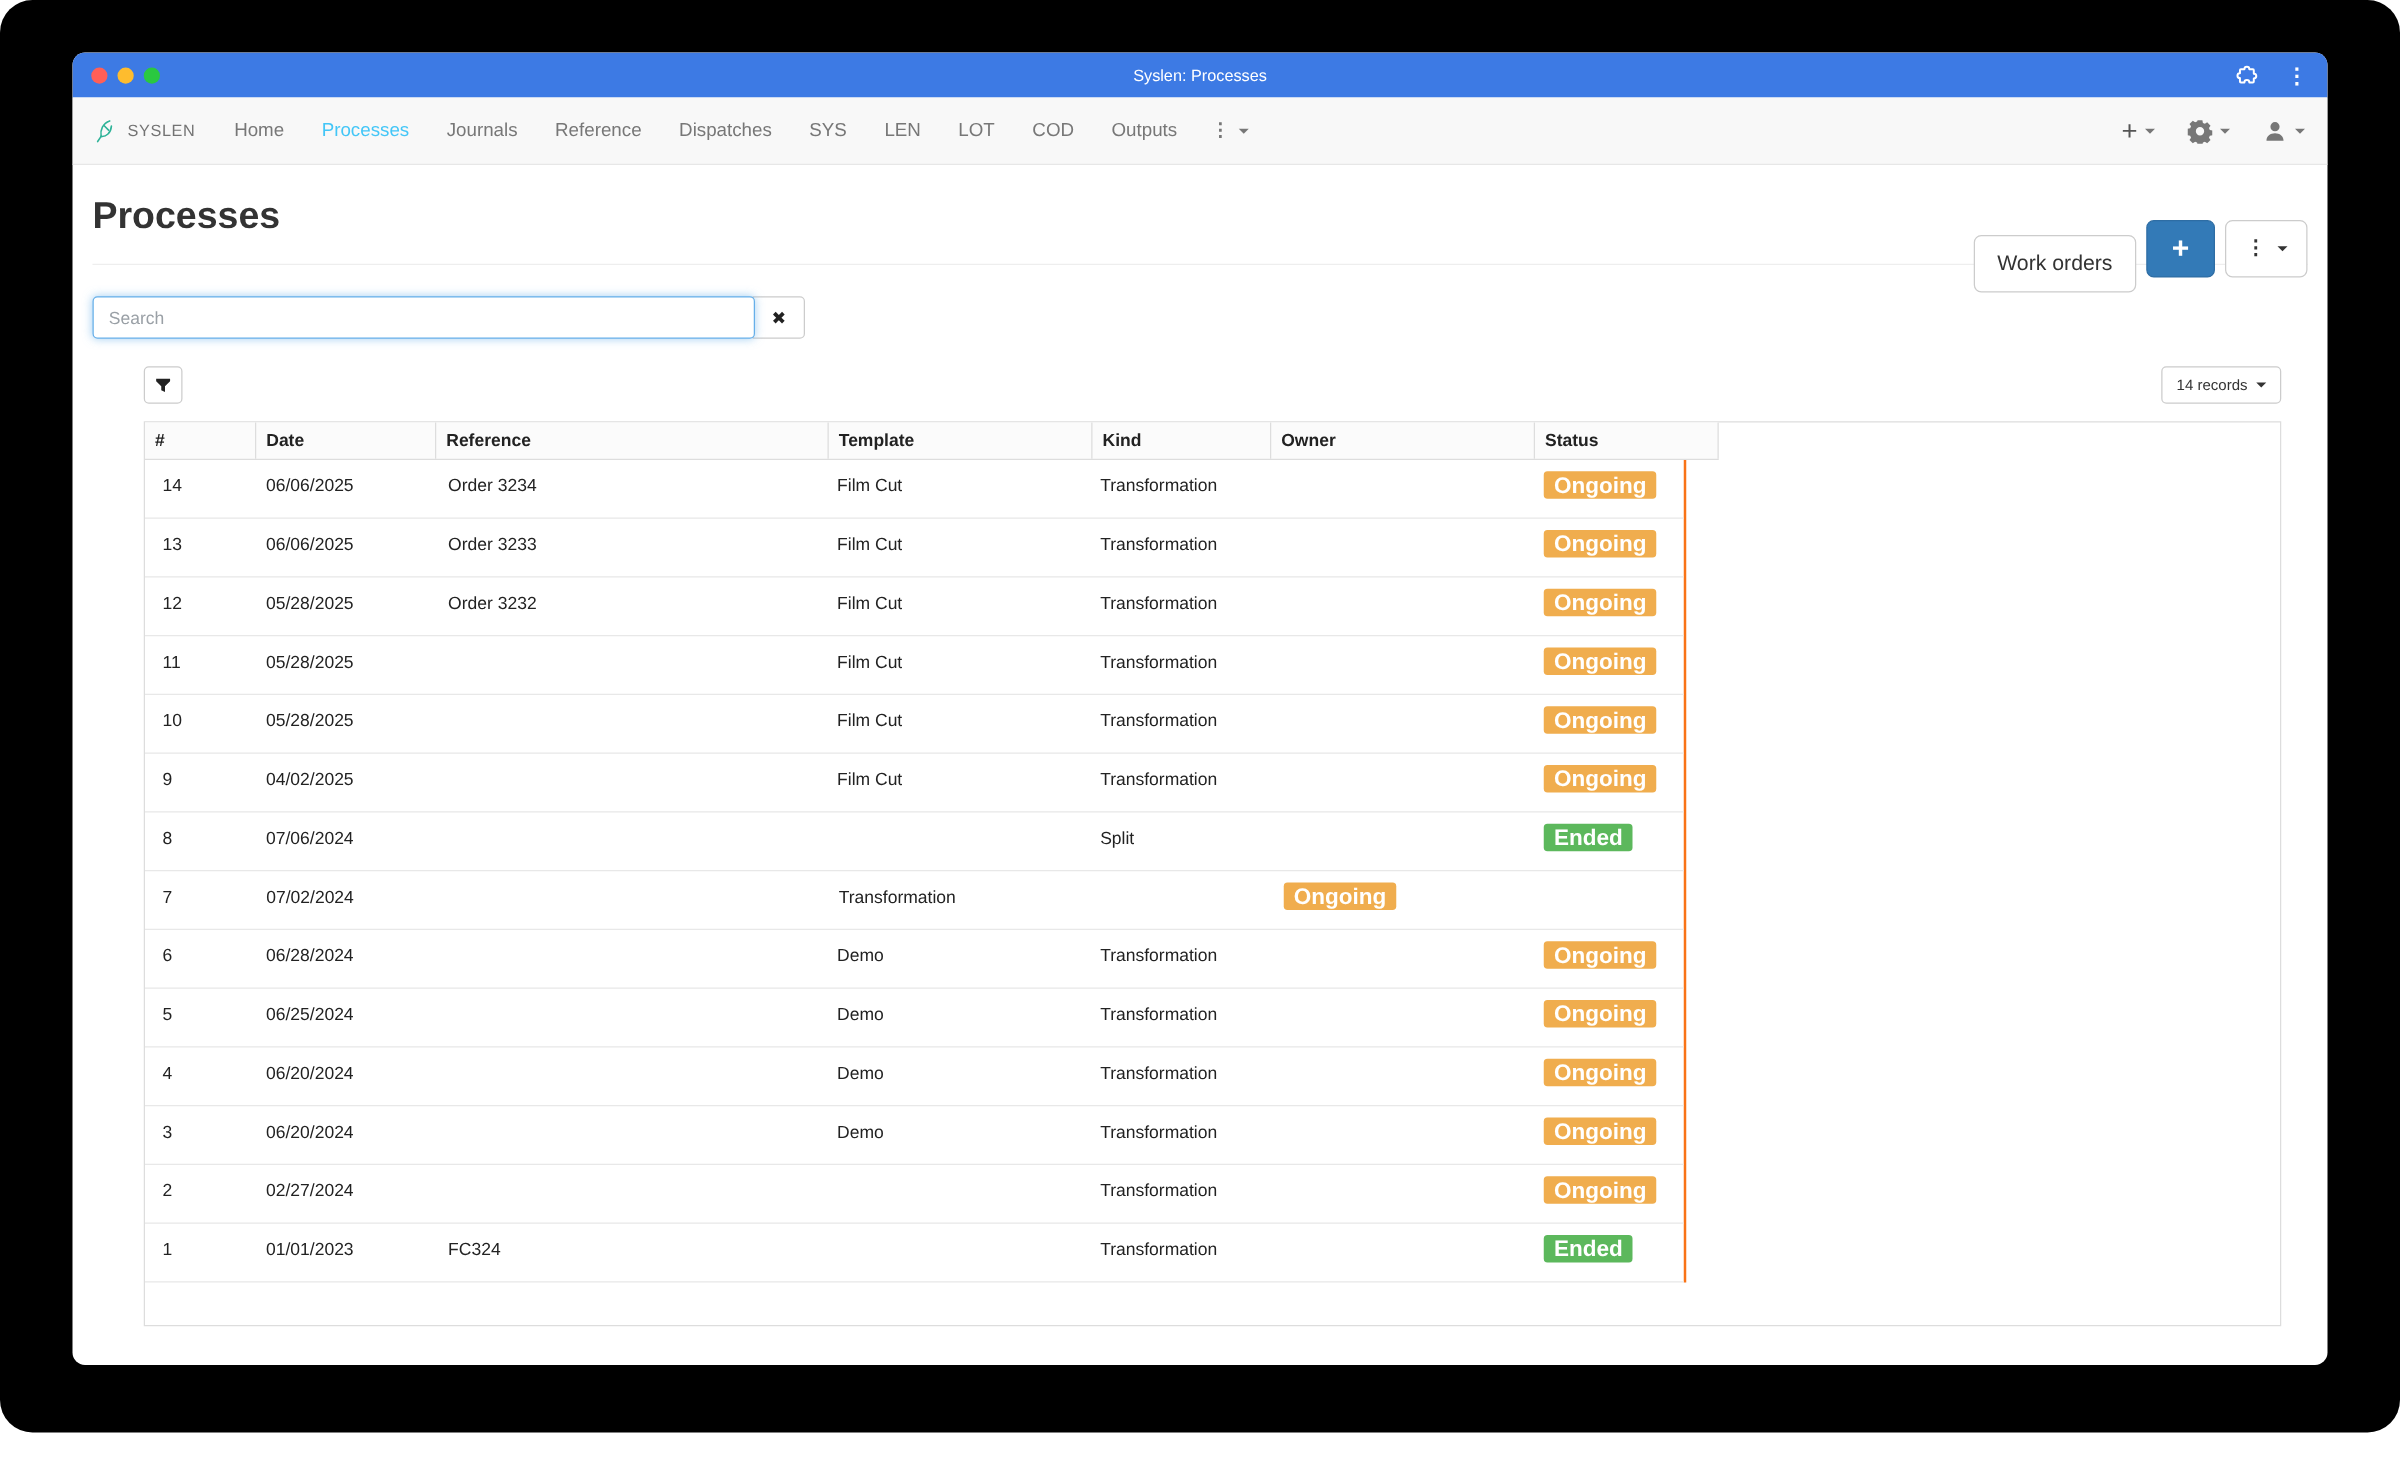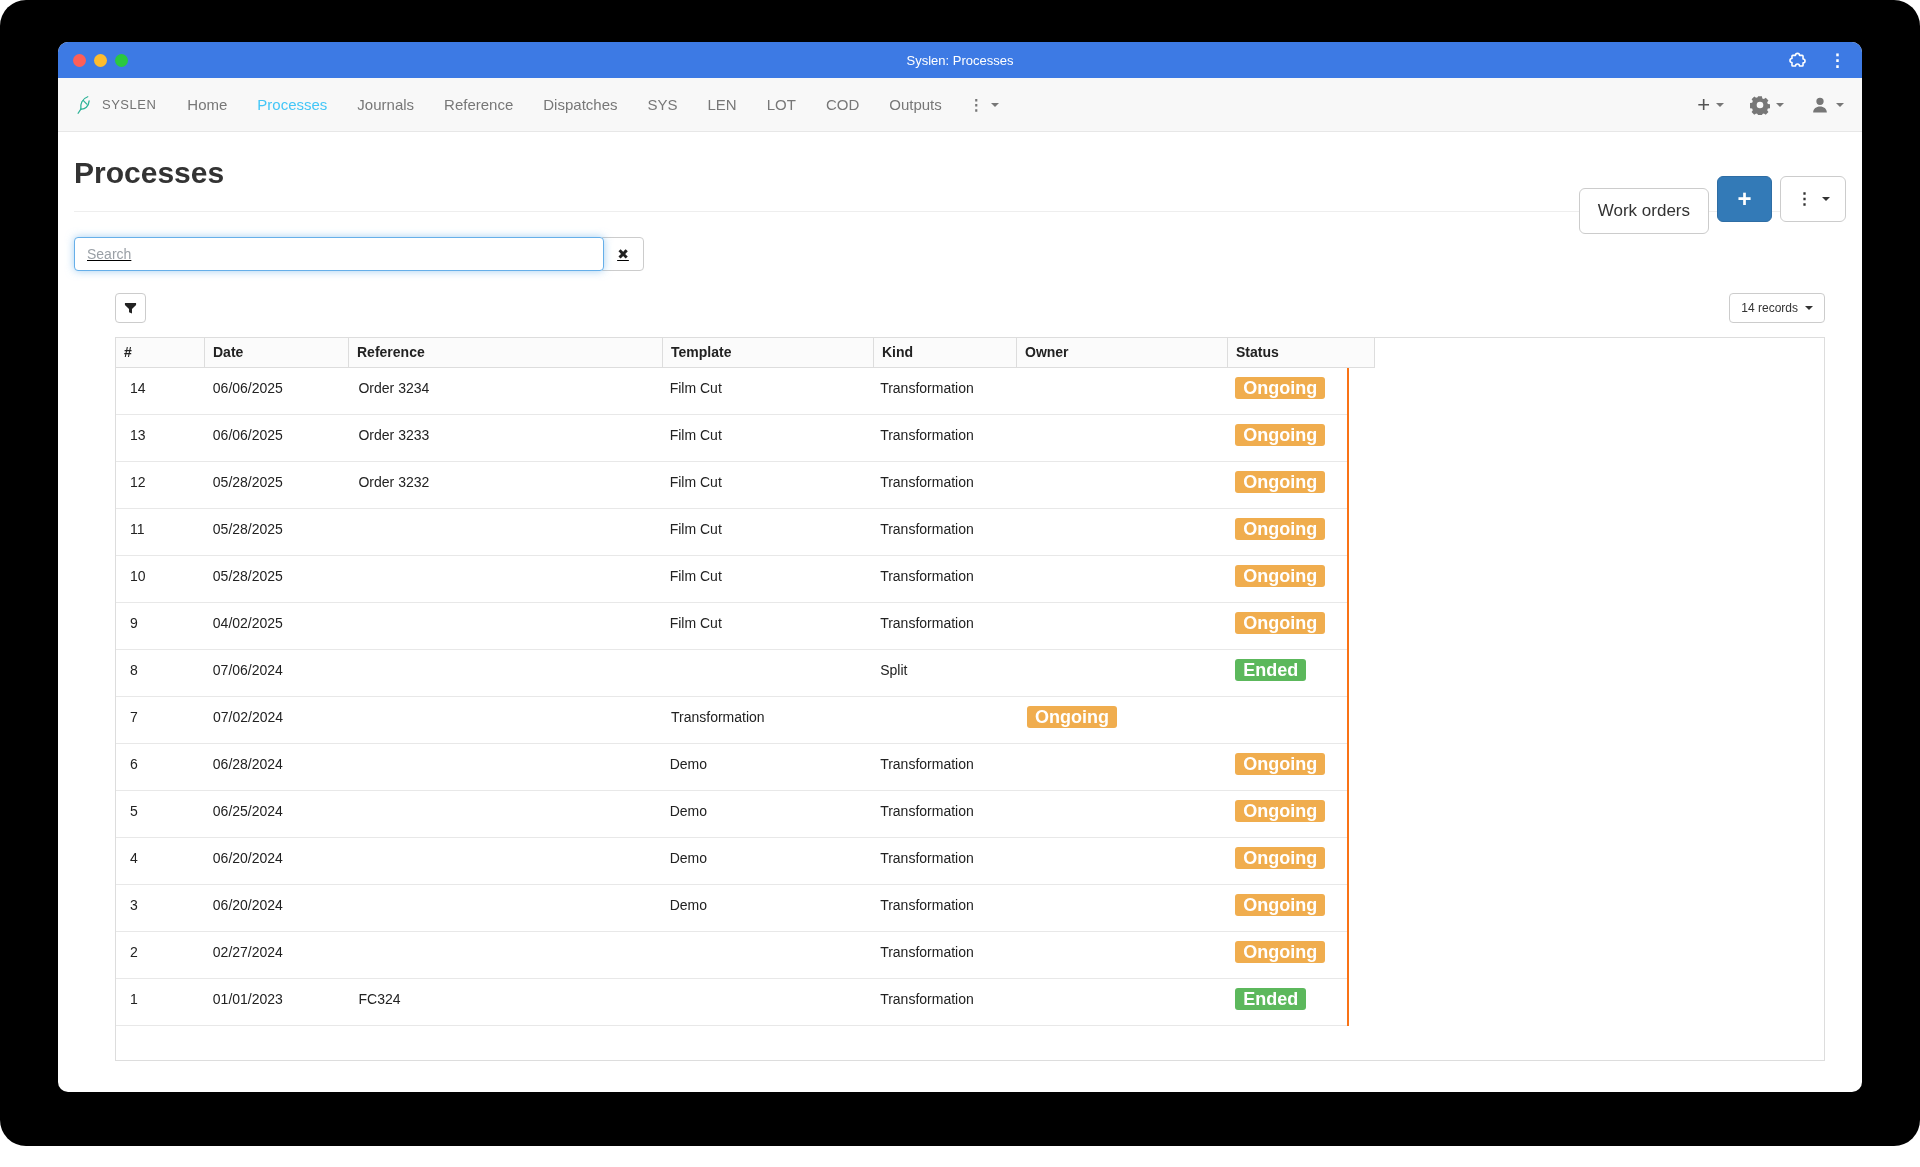--- a/index.html
+++ b/index.html
@@ -34,21 +34,21 @@
   .page-header { position:relative; border-bottom:1px solid #eee; padding-bottom:21px; }
   .page-header h1 { margin-top:24px; font-size:30px; font-weight:700; color:#333; }
   .header-actions { position:absolute; right:0; top:20px; display:flex; gap:8px; }
   .btn { background:#fff; border:1px solid #ccc; border-radius:6px; color:#333; cursor:pointer; font-family:inherit; }
   .btn-lg { height:46px; font-size:17px; padding:0 18px;margin-top:12px; }
   .btn-primary { background:#337ab7; border-color:#2e6da4; color:#fff; width:55px; height:46px; font-size:24px; font-weight:bold; border-radius:6px; cursor:pointer; border:1px solid #2e6da4; }
   .btn-menu { width:66px; height:46px; display:flex; align-items:center; justify-content:center; gap:9px; }
   .btn-menu .vdots { color:#333; font-size:16px; }
   .btn-menu .caret { border-top-color:#333; }
 
-  .search-row { margin-top:25px; display:flex;text-decoration:underline; }
+  .search-row { margin-top:25px; display:flex; }
   .search-input { width:530px; height:34px; border:1px solid #66afe9; border-radius:4px; outline:none; padding:6px 12px; font-size:14px; color:#555; box-shadow:0 0 8px rgba(102,175,233,.6); position:relative; z-index:1; background:#fff; font-family:inherit; }
   .search-input::placeholder { color:#9aa0a6; }
   .clear-btn { width:42px; height:34px; margin-left:-2px; background:#fff; border:1px solid #ccc; border-radius:0 4px 4px 0; font-size:14px; color:#222; cursor:pointer; }
 
   .table-section { margin-left:41px; margin-right:21px; }
   .toolbar { margin-top:22px; display:flex; justify-content:space-between; align-items:center; }
   .filter-btn { width:31px; height:30px; display:flex; align-items:center; justify-content:center; border-radius:4px; }
   .records-btn { height:30px; font-size:12px; padding:0 11px; border-radius:4px; display:flex; align-items:center; gap:7px; }
   .records-btn .caret { border-top-color:#333; }
 

